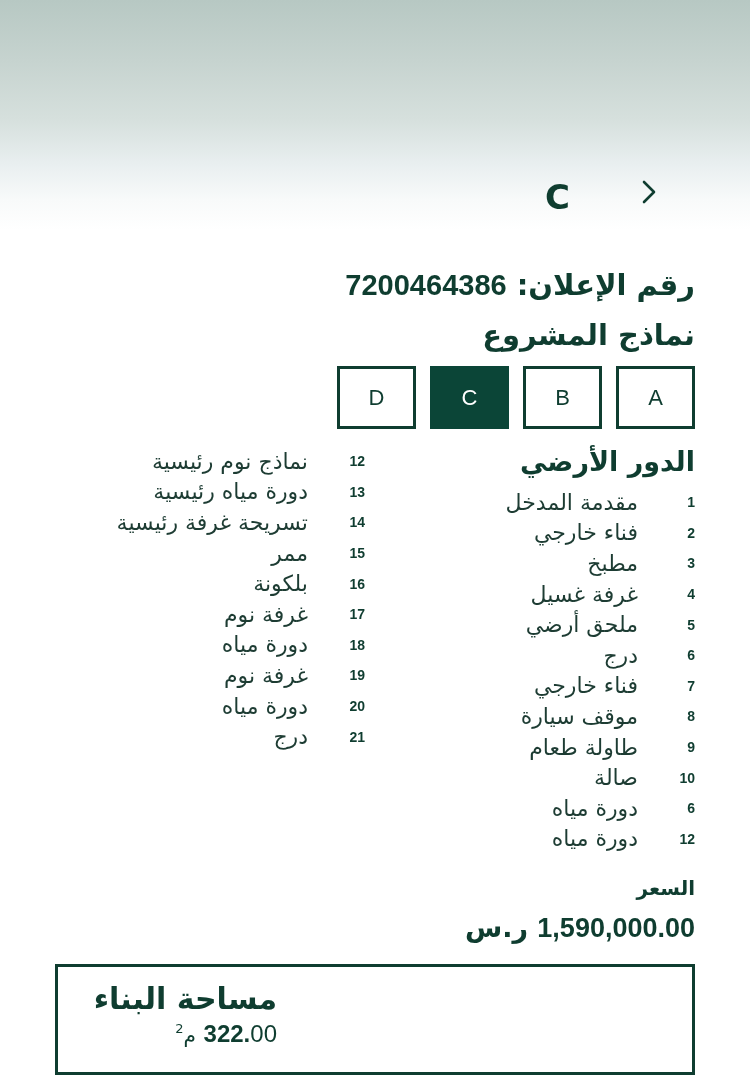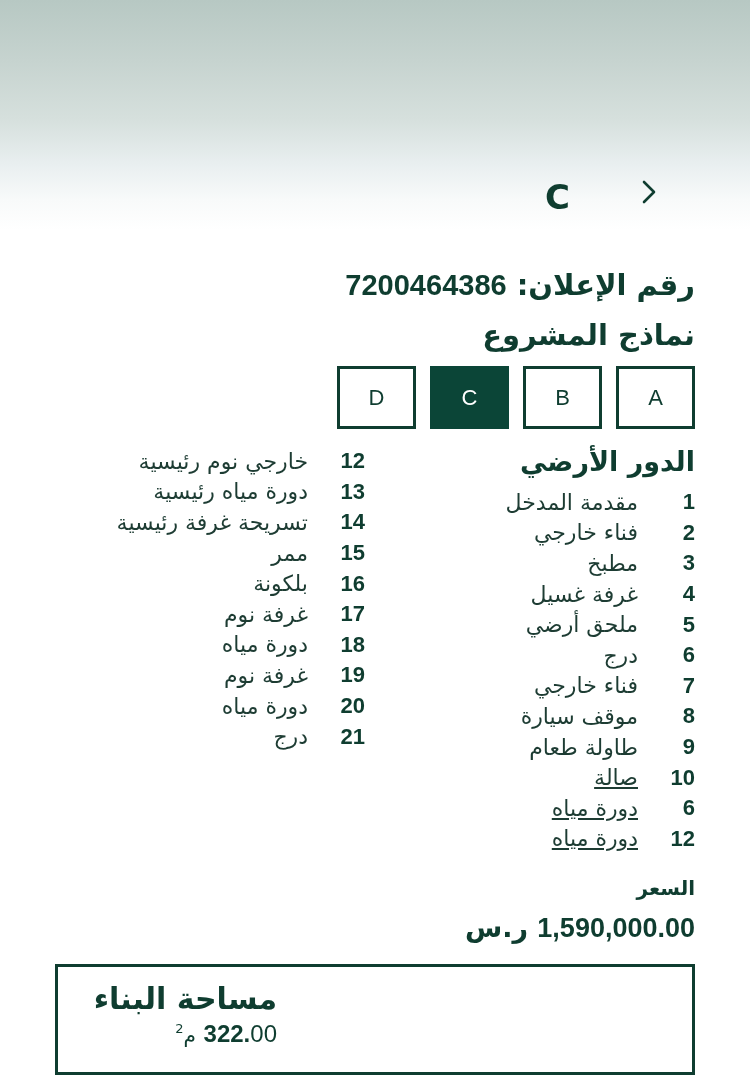--- a/index.html
+++ b/index.html
@@ -112,33 +112,33 @@
     .room {
       display: flex;
       flex-direction: row;
       align-items: center;
       height: 30.6px;
       white-space: nowrap;
     }
     .room-num {
       font-family: "Liberation Sans", sans-serif;
       font-weight: bold;
-      font-size: 22px;
+      font-size: 14px;
       color: #0f3d30;
       width: 35px;
       text-align: right;
     }
     .floor-ground .room-num { width: 35px; }
     .room-name {
       font-size: 22px;
       color: #1d3c33;
       margin-right: 22px;
     }
     .floor-ground .room.wide .room-num { width: 35px; }
-    .floor-ground .room.wide .room-name { margin-right: 22px; text-decoration: underline; }
+    .floor-ground .room.wide .room-name { margin-right: 22px; }
 
     .price-label {
       position: absolute;
       right: 55px;
       top: 876px;
       font-size: 20px;
       font-weight: bold;
       color: #0f3d30;
     }
     .price-value {
@@ -265,21 +265,21 @@
           <span class="room-num">12</span>
           <span class="room-name">دورة مياه</span>
         </li>
     </ul>
   </div>
 
   <div class="floor floor-first">
     <ul class="room-list">
       <li class="room">
           <span class="room-num">12</span>
-          <span class="room-name">خارجي نوم رئيسية</span>
+          <span class="room-name">نماذج نوم رئيسية</span>
         </li>
       <li class="room">
           <span class="room-num">13</span>
           <span class="room-name">دورة مياه رئيسية</span>
         </li>
       <li class="room">
           <span class="room-num">14</span>
           <span class="room-name">تسريحة غرفة رئيسية</span>
         </li>
       <li class="room">

